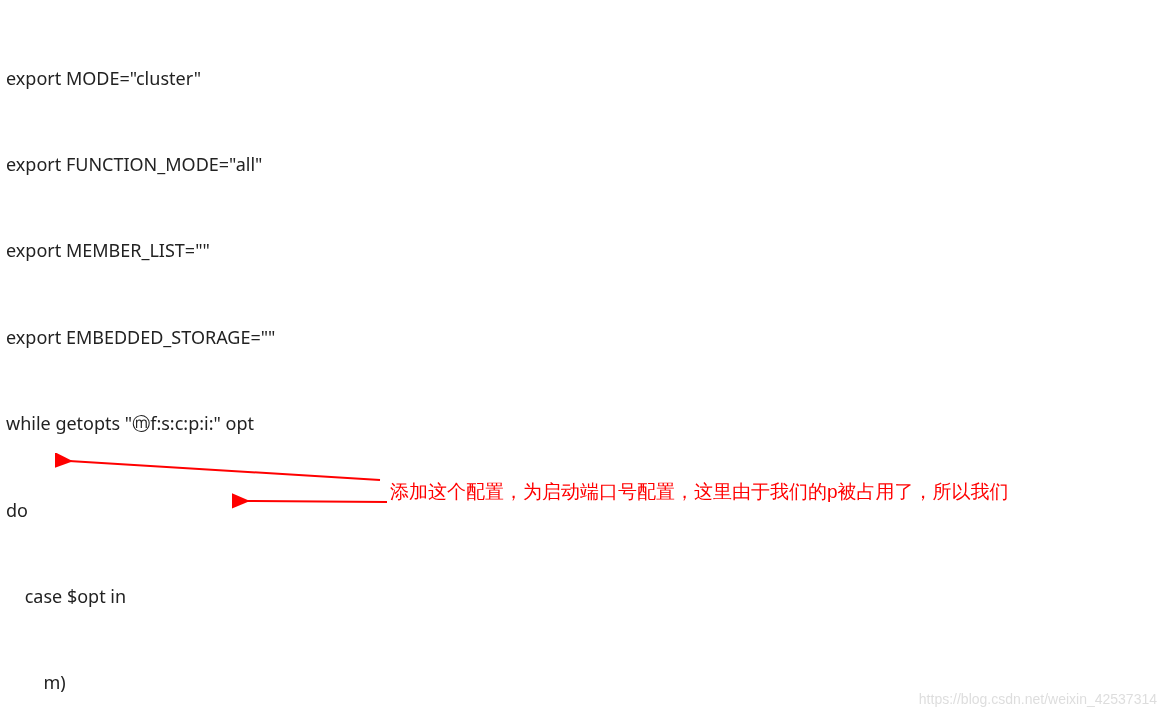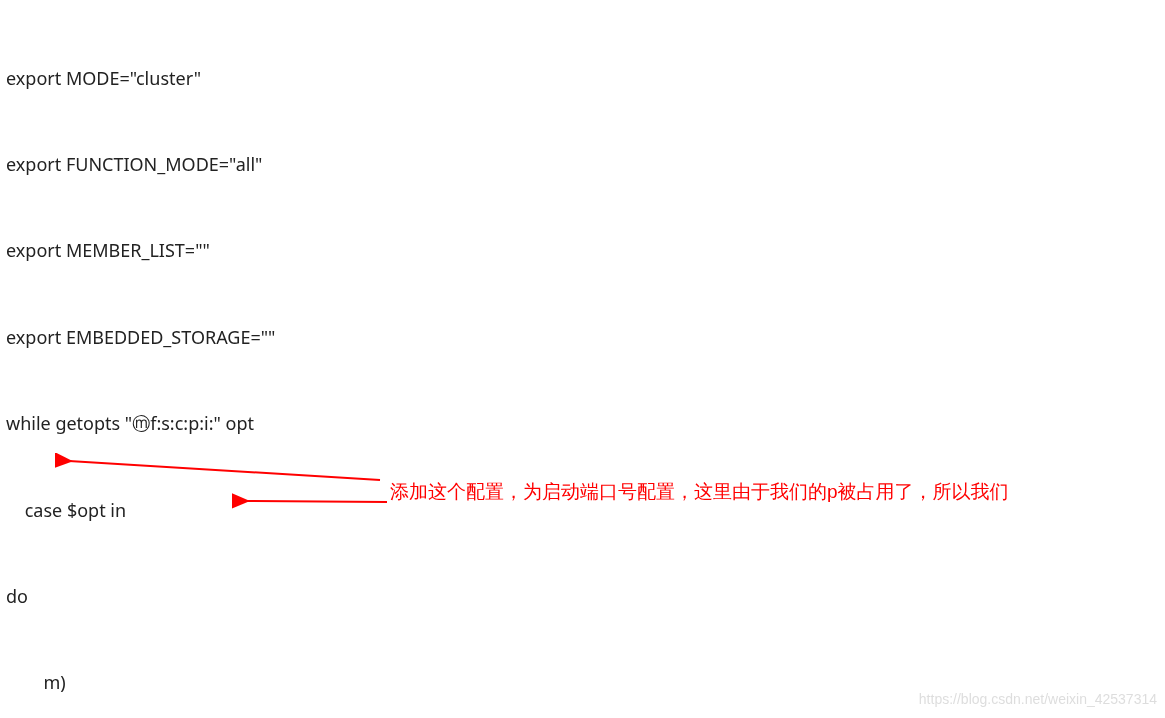--- a/index.html
+++ b/index.html
@@ -45,22 +45,22 @@
   </style>
 </head>
 <body>
 
 <div class="code-block">
   <span class="code-line">export MODE="cluster"</span>
   <span class="code-line">export FUNCTION_MODE="all"</span>
   <span class="code-line">export MEMBER_LIST=""</span>
   <span class="code-line">export EMBEDDED_STORAGE=""</span>
   <span class="code-line">while getopts "ⓜf:s:c:p:i:" opt</span>
+  <span class="code-line">do</span>
   <span class="code-line">    case $opt in</span>
-  <span class="code-line">do</span>
   <span class="code-line">        m)</span>
   
   
   
   
   
   
   
   
   

